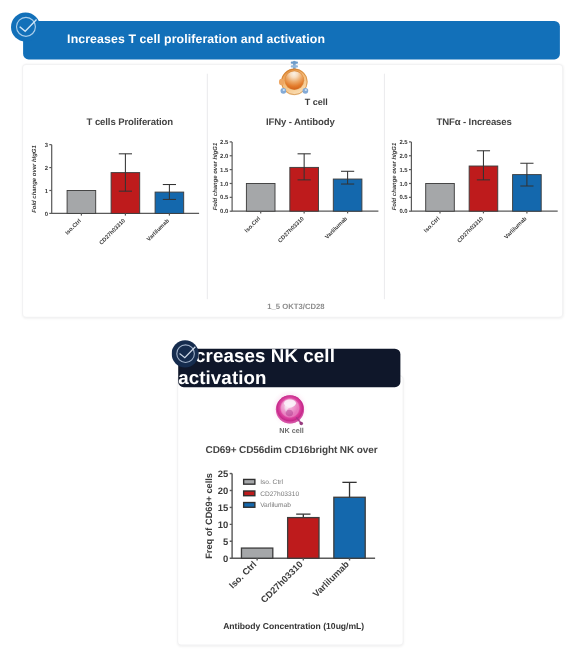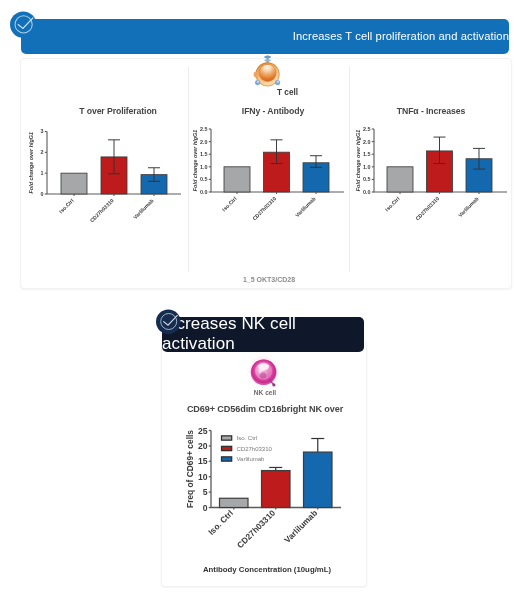--- a/index.html
+++ b/index.html
@@ -1,21 +1,21 @@
 <!DOCTYPE html>
 <html><head>
 <meta charset="utf-8">
 <style>
   html,body{margin:0;padding:0;background:#ffffff;}
   body{width:517px;height:602px;position:relative;overflow:hidden;
        font-family:"Liberation Sans",sans-serif;color:#3a3a3a;
        -webkit-font-smoothing:antialiased;}
   .abs{position:absolute;}
-  .ribbon{position:absolute;border-radius:5px;color:#fff;font-weight:normal;
-          display:flex;align-items:center;justify-content:flex-end;letter-spacing:.1px;}
+  .ribbon{position:absolute;border-radius:5px;color:#fff;font-weight:bold;
+          display:flex;align-items:center;justify-content:flex-start;letter-spacing:.1px;}
   .card{position:absolute;background:#fff;border:1px solid #f2f2f3;border-radius:4px;box-shadow:0 1px 2px rgba(0,0,0,0.05);}
   .chart-title{position:absolute;text-align:center;font-size:8.7px;color:#454545;
                font-weight:600;white-space:nowrap;letter-spacing:-0.1px;}
   .chartbox{position:absolute;}
   .divider{position:absolute;background:#ececee;width:1px;}
 </style>
 </head>
 <body>
 
 <div class="card" style="left:20px;top:58px;width:490px;height:229px;"></div>
@@ -59,21 +59,21 @@
   <ellipse cx="3.0" cy="19.6" rx="2.4" ry="3.0" fill="#eea763"></ellipse>
   <circle cx="14.6" cy="18.0" r="8.9" fill="#d98a3c" opacity="0.9"></circle>
   <circle cx="14.6" cy="18.0" r="8.3" fill="url(#tcellg)"></circle>
   <circle cx="4.6" cy="27.6" r="2.6" fill="#83aad6"></circle>
   <circle cx="24.6" cy="27.6" r="2.6" fill="#83aad6"></circle>
   <circle cx="5.0" cy="26.8" r="1.0" fill="#d4e4f4"></circle>
   <circle cx="25.0" cy="26.8" r="1.0" fill="#d4e4f4"></circle>
 </svg>
 <div class="abs" style="left:238px;top:88px;width:60px;text-align:right;font-size:8.2px;font-weight:bold;color:#3b3b3b;">T cell</div>
 
-<div class="chart-title" style="left:53px;top:106px;width:130px;">T over Proliferation</div>
+<div class="chart-title" style="left:53px;top:106px;width:130px;">T cells Proliferation</div>
 <div class="chartbox" style="position:absolute;left:28px;top:126px;width:160px;height:100px;">
     <svg width="160" height="100" viewBox="0 0 160 100" style="position: absolute; left: 0px; top: 0px; overflow: visible;">
       <path d="M19 5.5 L19 68 L153 68" fill="none" stroke="#5a5a5a" stroke-width="1.1"></path>
       <line x1="19" y1="68" x2="16.8" y2="68" stroke="#5a5a5a" stroke-width="1.1"></line>
       <text x="15.6" y="69.944" text-anchor="end" font-size="5.4" font-family="&quot;Liberation Sans&quot;, sans-serif" font-weight="bold" fill="#3b3b3b">0</text>
       <line x1="19" y1="47.16666666666667" x2="16.8" y2="47.16666666666667" stroke="#5a5a5a" stroke-width="1.1"></line>
       <text x="15.6" y="49.110666666666674" text-anchor="end" font-size="5.4" font-family="&quot;Liberation Sans&quot;, sans-serif" font-weight="bold" fill="#3b3b3b">1</text>
       <line x1="19" y1="26.333333333333336" x2="16.8" y2="26.333333333333336" stroke="#5a5a5a" stroke-width="1.1"></line>
       <text x="15.6" y="28.277333333333335" text-anchor="end" font-size="5.4" font-family="&quot;Liberation Sans&quot;, sans-serif" font-weight="bold" fill="#3b3b3b">2</text>
       <line x1="19" y1="5.5" x2="16.8" y2="5.5" stroke="#5a5a5a" stroke-width="1.1"></line>

